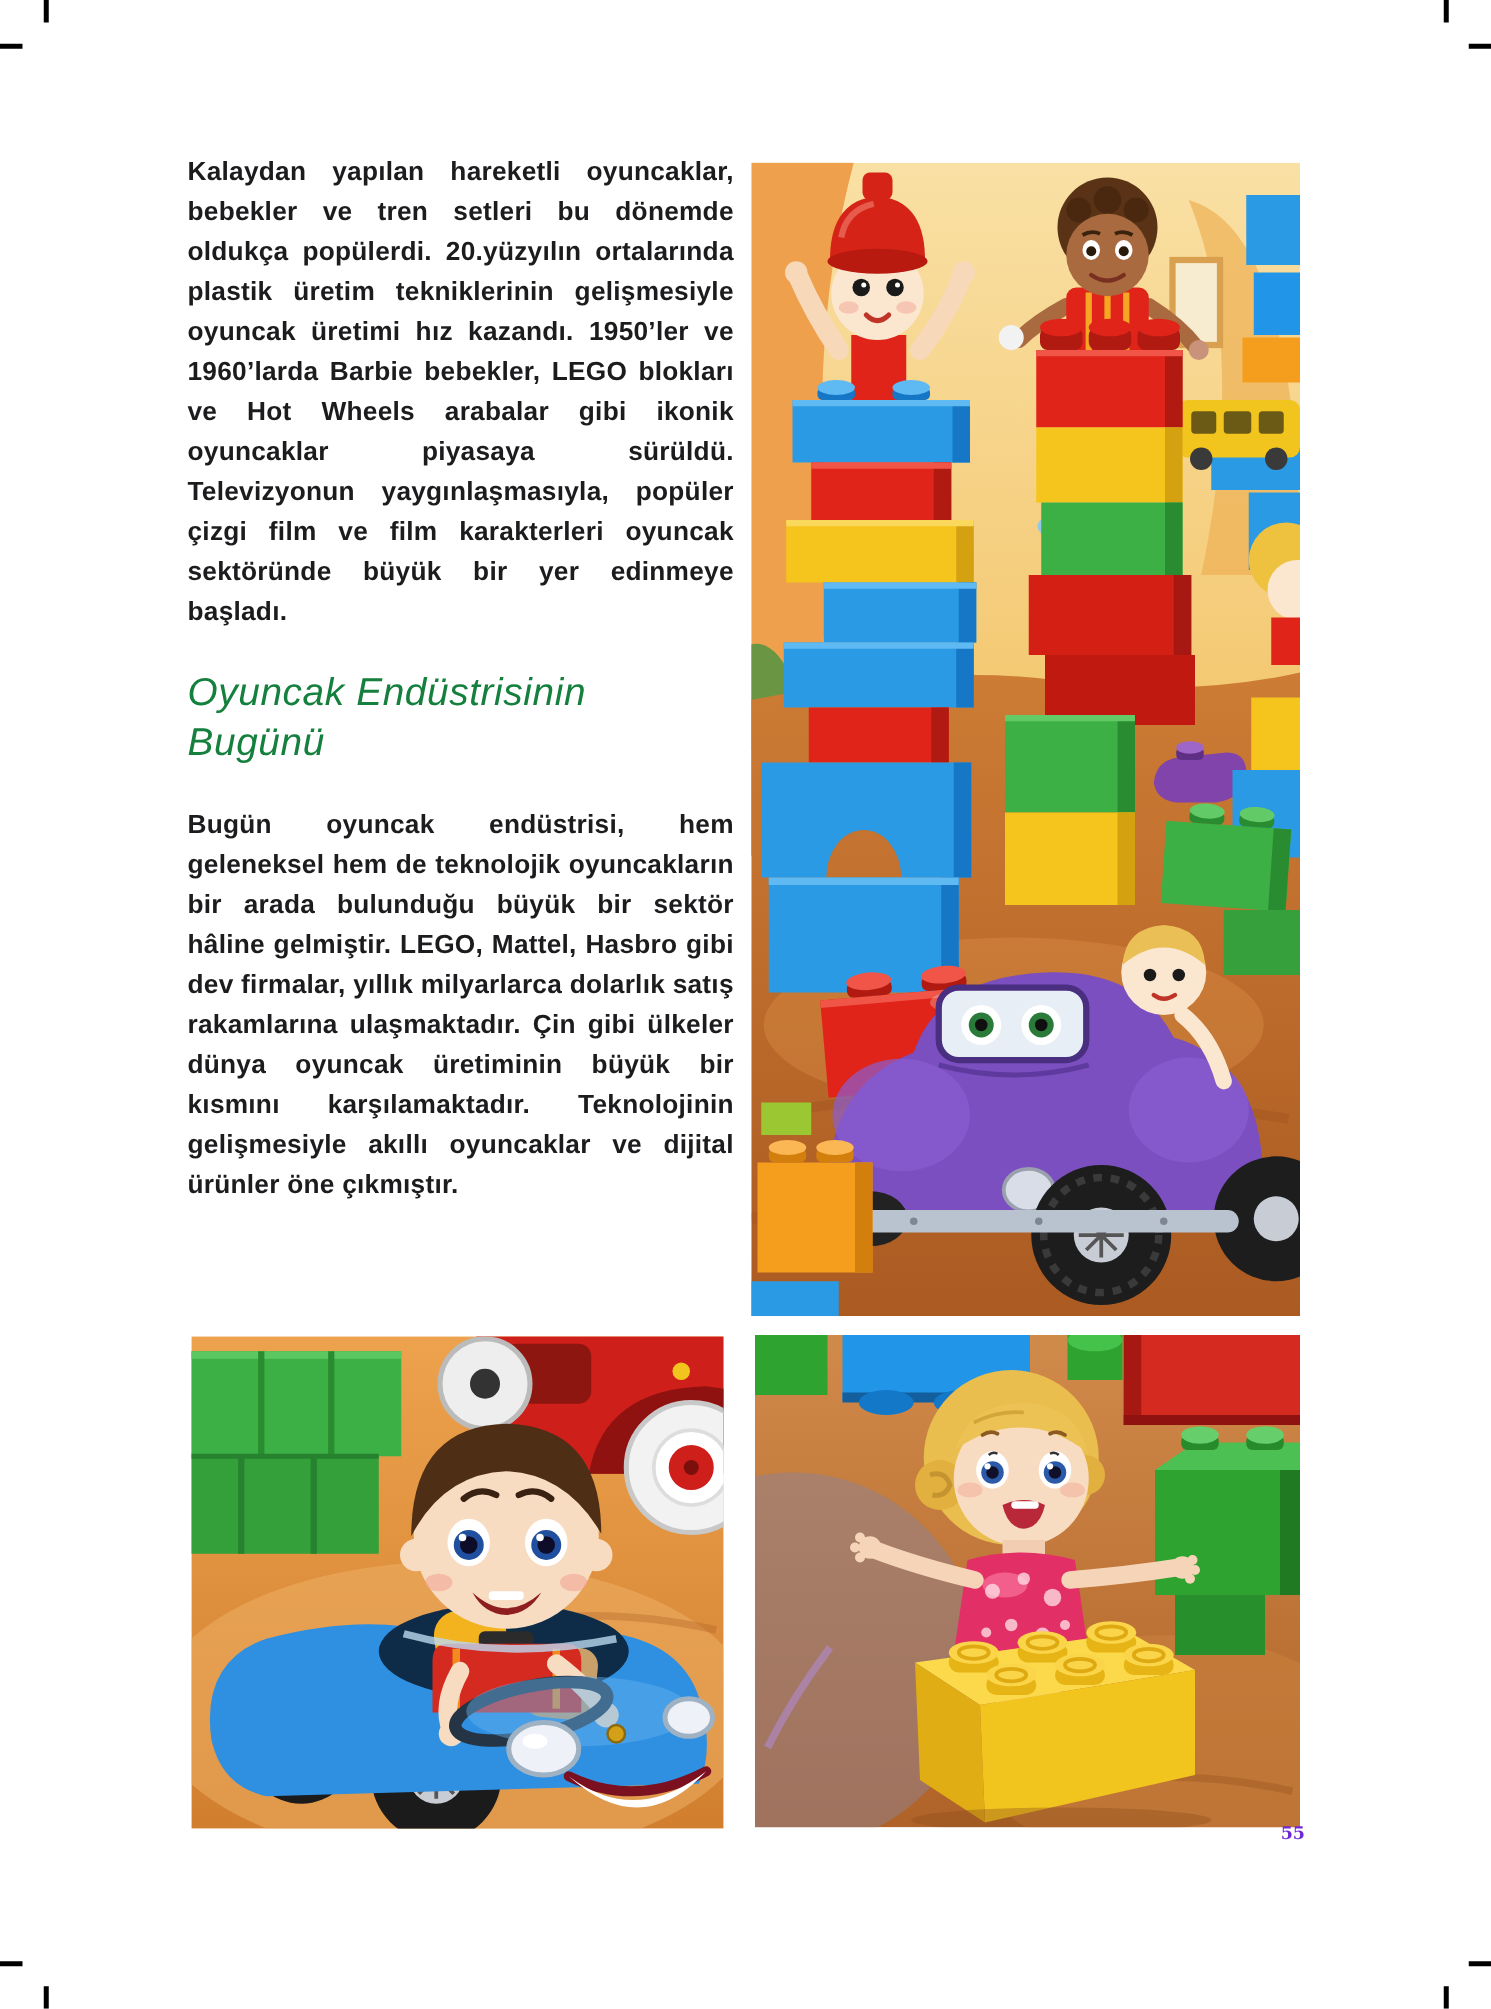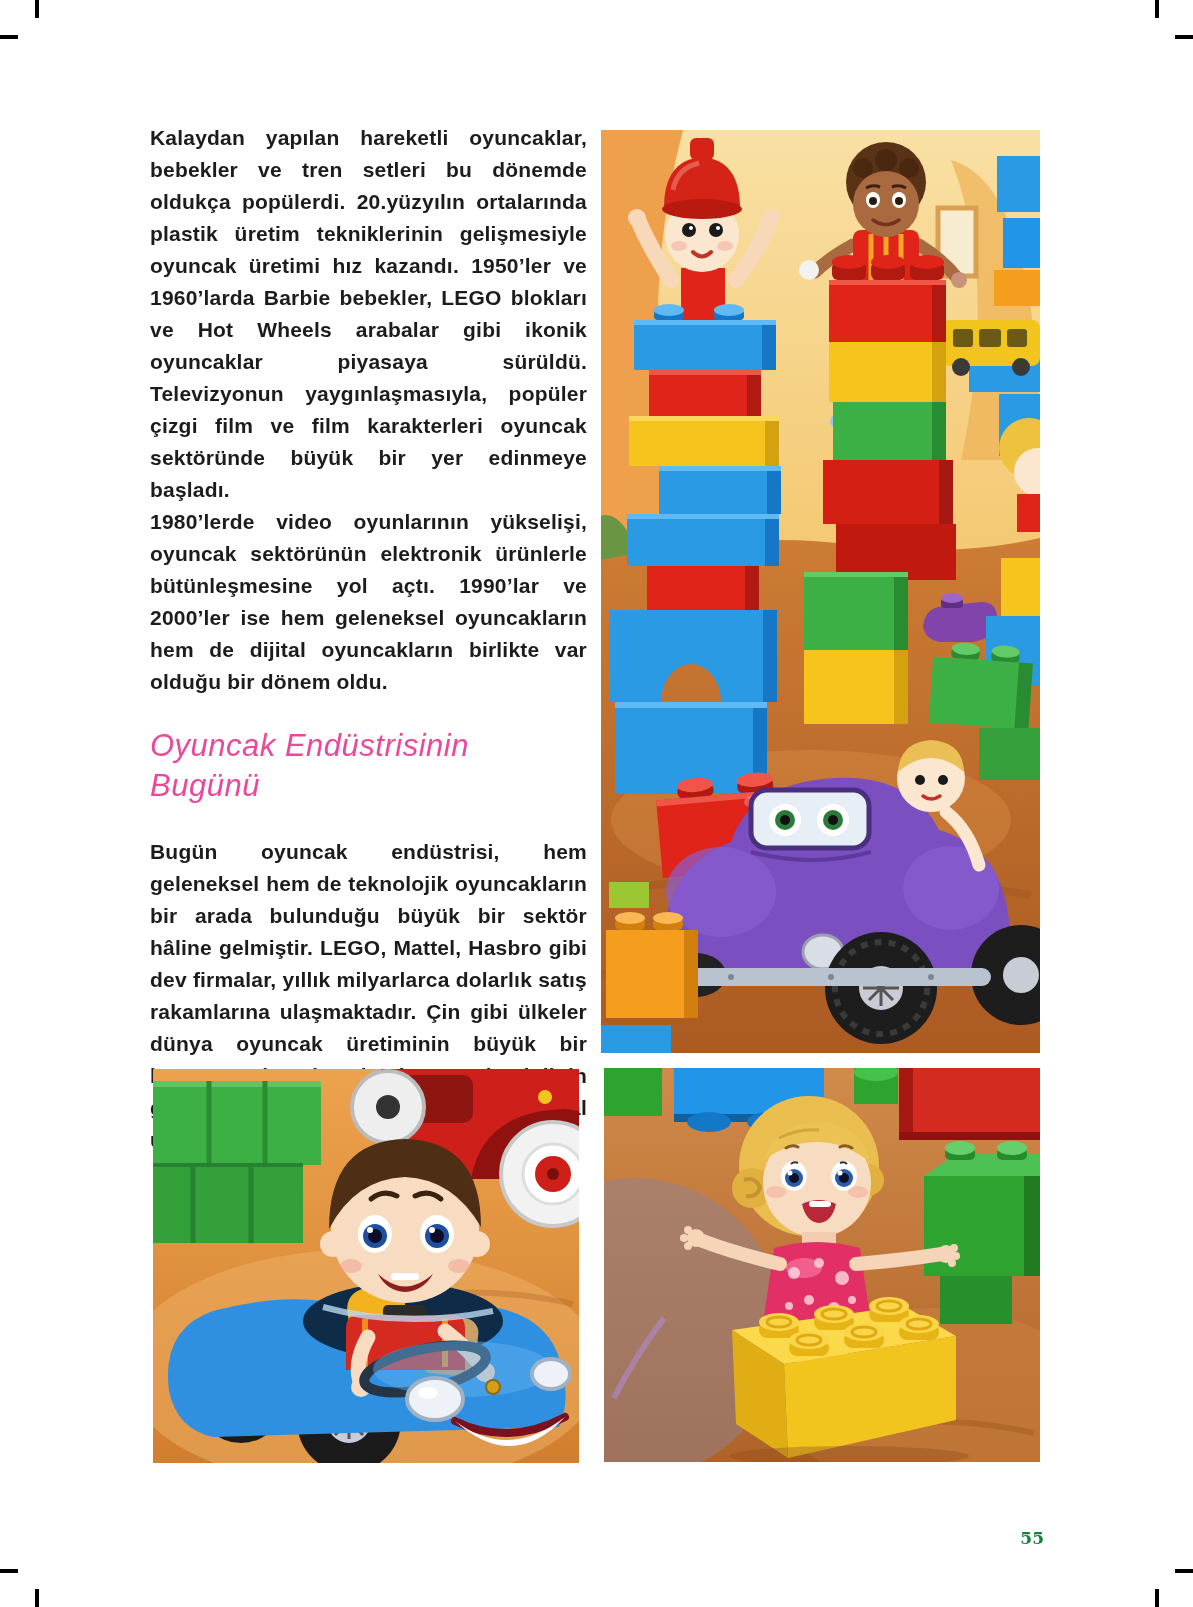--- a/index.html
+++ b/index.html
@@ -9,48 +9,47 @@
   }
   .crop{position:absolute;background:#000;}
   .text-col{
     position:absolute;left:150px;top:122px;width:437px;
     color:#1c1c1e;font-size:21px;line-height:32px;text-align:justify;
     letter-spacing:0.2px;
   }
   .text-col p{margin:0;font-weight:bold;}
   .text-col h2{
     margin:28px 0 0 0;font-size:31px;line-height:40px;font-weight:400;
-    font-style:italic;color:#ec4899;text-align:left;letter-spacing:0.5px;
+    font-style:italic;color:#15803d;text-align:left;letter-spacing:0.5px;
   }
   .text-col p.after-head{margin-top:30px;}
   figure{margin:0;position:absolute;overflow:hidden;}
   figure svg{display:block;width:100%;height:100%;}
   .img-top-right{left:601px;top:130px;width:439px;height:923px;}
   .img-bottom-left{left:153px;top:1069px;width:426px;height:394px;}
   .img-bottom-right{left:604px;top:1068px;width:436px;height:394px;}
   .page-number{
-    position:absolute;left:1010px;top:1528px;width:34px;text-align:right;
-    font-family:"DejaVu Serif", serif;font-weight:bold;font-size:17px;color:#15803d;
+    position:absolute;left:1010px;top:1459px;width:34px;text-align:right;
+    font-family:"DejaVu Serif", serif;font-weight:bold;font-size:14px;color:#6d28d9;
   }
 </style>
 </head>
 <body>
 
 <div class="crop" style="left:35px;top:0;width:4px;height:18px;"></div>
 <div class="crop" style="left:0;top:35px;width:18px;height:4px;"></div>
 <div class="crop" style="left:1155px;top:0;width:4px;height:18px;"></div>
 <div class="crop" style="left:1175px;top:35px;width:18px;height:4px;"></div>
 <div class="crop" style="left:0;top:1569px;width:18px;height:4px;"></div>
 <div class="crop" style="left:35px;top:1589px;width:4px;height:18px;"></div>
 <div class="crop" style="left:1175px;top:1569px;width:18px;height:4px;"></div>
 <div class="crop" style="left:1155px;top:1589px;width:4px;height:18px;"></div>
 
 <section class="text-col">
   <p>Kalaydan yapılan hareketli oyuncaklar, bebekler ve tren setleri bu dönemde oldukça popülerdi. 20.yüzyılın ortalarında plastik üretim tekniklerinin gelişmesiyle oyuncak üretimi hız kazandı. 1950’ler ve 1960’larda Barbie bebekler, LEGO blokları ve Hot Wheels arabalar gibi ikonik oyuncaklar piyasaya sürüldü. Televizyonun yaygınlaşmasıyla, popüler çizgi film ve film karakterleri oyuncak sektöründe büyük bir yer edinmeye başladı.</p>
-  <p>1980’lerde video oyunlarının yükselişi, oyuncak sektörünün elektronik ürünlerle bütünleşmesine yol açtı. 1990’lar ve 2000’ler ise hem geleneksel oyuncakların hem de dijital oyuncakların birlikte var olduğu bir dönem oldu.</p>
   <h2>Oyuncak Endüstrisinin Bugünü</h2>
   <p class="after-head">Bugün oyuncak endüstrisi, hem geleneksel hem de teknolojik oyuncakların bir arada bulunduğu büyük bir sektör hâline gelmiştir. LEGO, Mattel, Hasbro gibi dev firmalar, yıllık milyarlarca dolarlık satış rakamlarına ulaşmaktadır. Çin gibi ülkeler dünya oyuncak üretiminin büyük bir kısmını karşılamaktadır. Teknolojinin gelişmesiyle akıllı oyuncaklar ve dijital ürünler öne çıkmıştır.</p>
 </section>
 
 <figure class="img-top-right">
 <svg viewBox="0 0 439 923" xmlns="http://www.w3.org/2000/svg">
   <defs>
     <linearGradient id="s1wall" x1="0" y1="0" x2="0" y2="1">
       <stop offset="0" stop-color="#f9e0a4"></stop>
           <stop offset=".55" stop-color="#f3c469"></stop>

